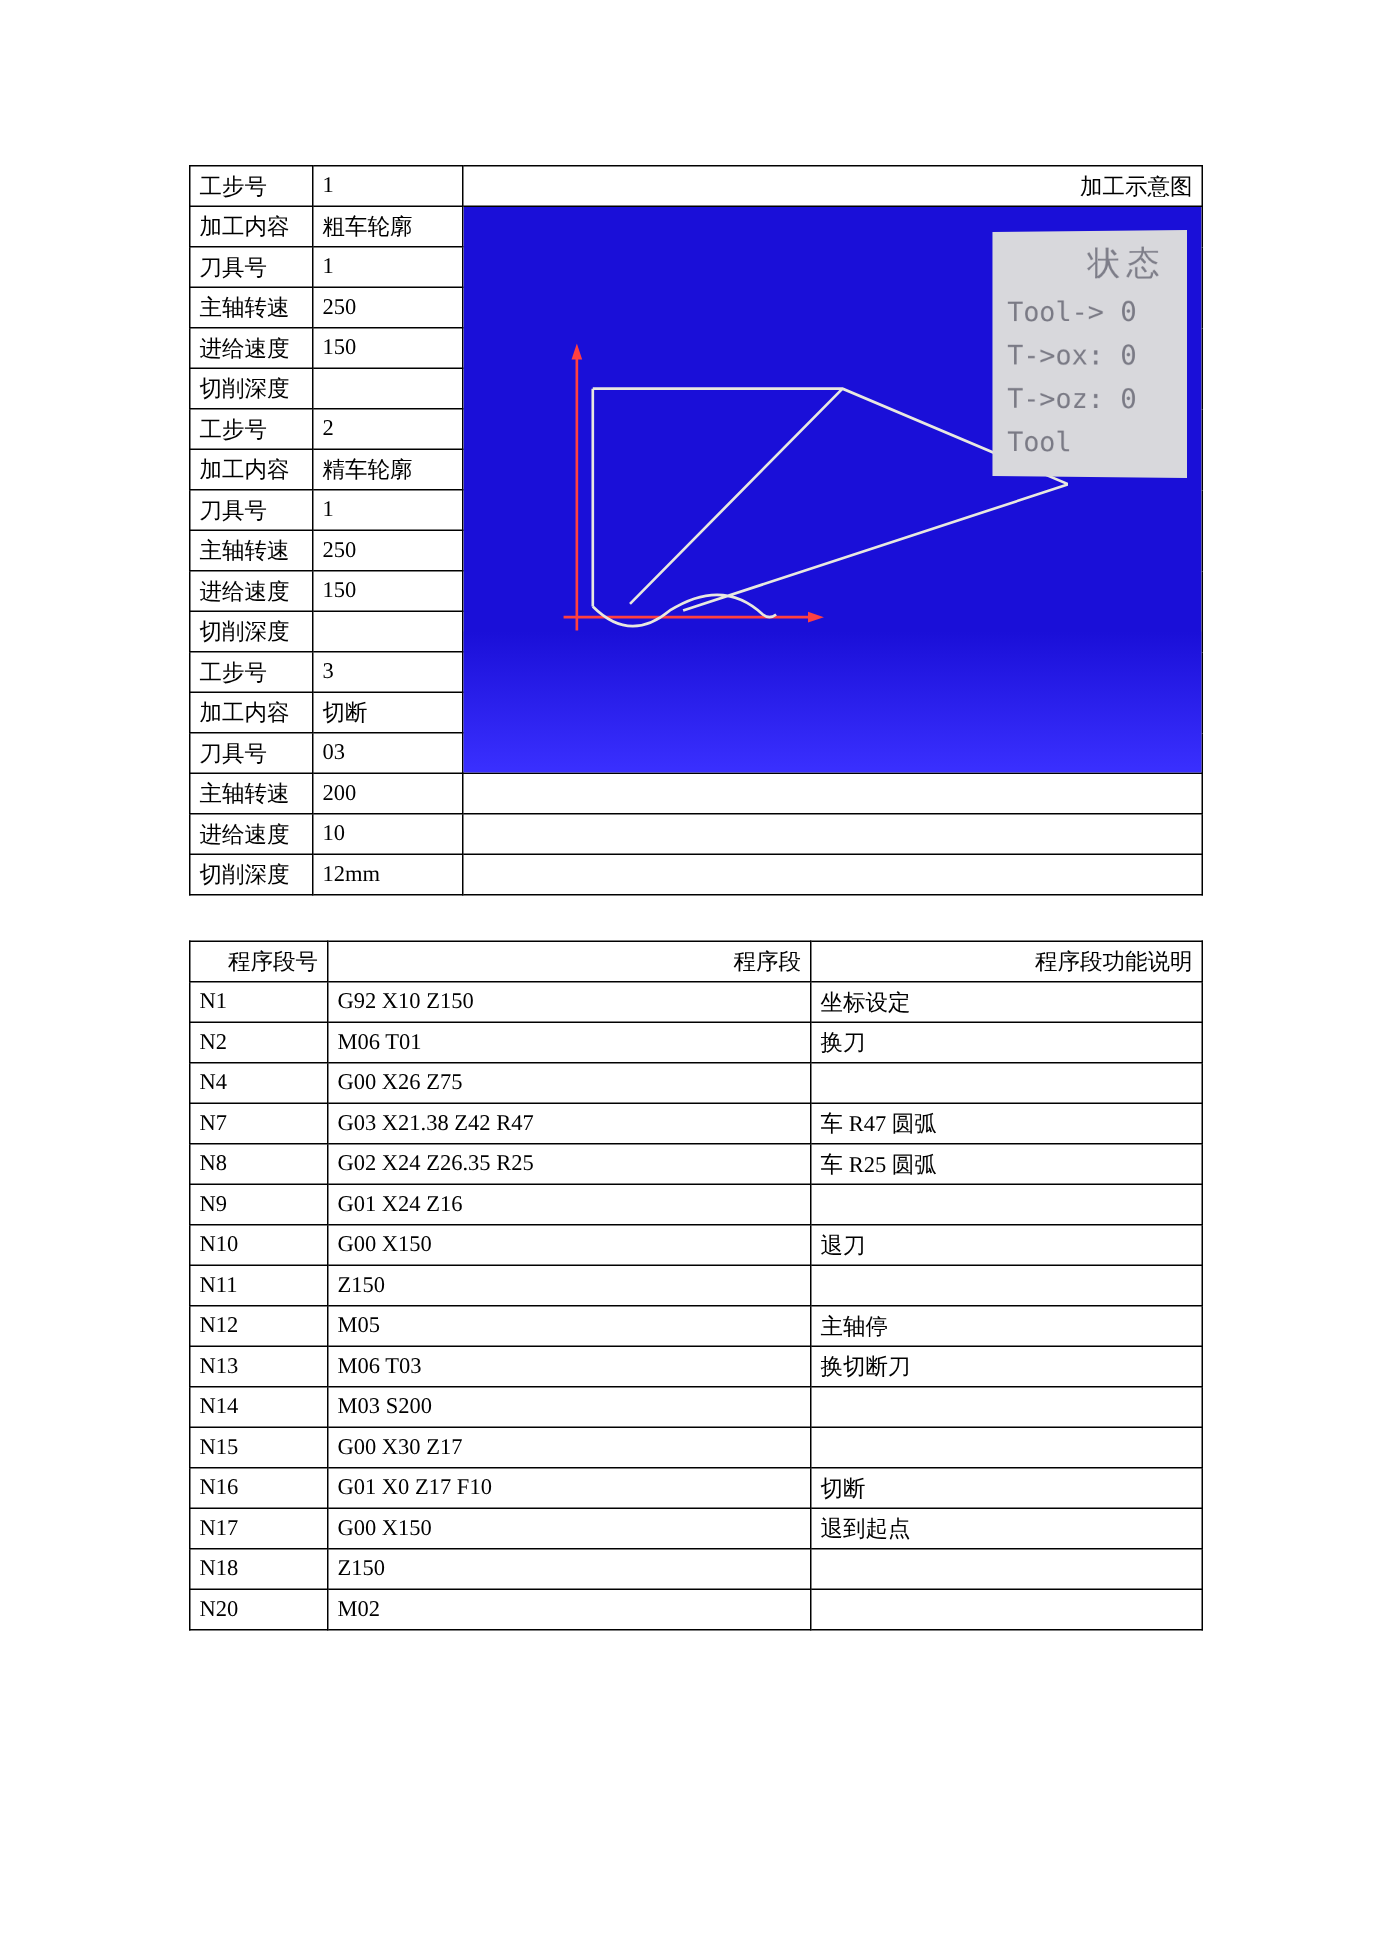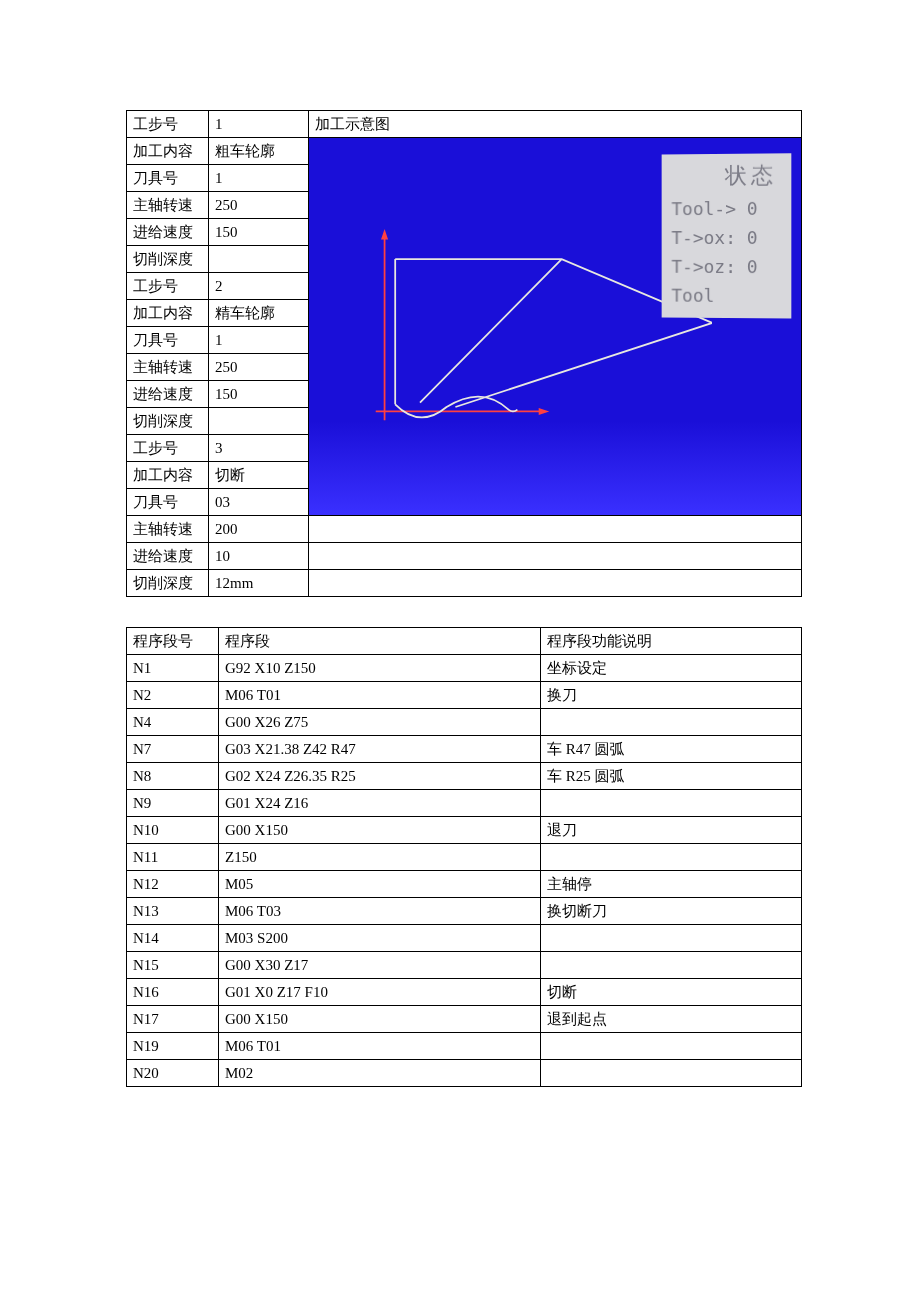--- a/index.html
+++ b/index.html
@@ -21,21 +21,21 @@
   }
   td, th {
     border: 1px solid #000;
     padding: 2px 6px;
     height: 22px;
     vertical-align: middle;
     text-align: left;
     font-weight: normal;
   }
   .hdr-center {
-    text-align: left;
+    text-align: right;
   }
   .top-table col.c1 { width: 82px; }
   .top-table col.c2 { width: 100px; }
   .top-table col.c3 { width: auto; }
   .diagram-cell {
     padding: 0;
     vertical-align: top;
     position: relative;
   }
   .diagram-wrap {
@@ -281,22 +281,22 @@
           <td>N16</td>
           <td>G01 X0 Z17 F10</td>
           <td>切断</td>
         </tr>
         <tr>
           <td>N17</td>
           <td>G00 X150</td>
           <td>退到起点</td>
         </tr>
         <tr>
-          <td>N19</td>
-          <td>M06 T01</td>
+          <td>N18</td>
+          <td>Z150</td>
           <td></td>
         </tr>
         <tr>
           <td>N20</td>
           <td>M02</td>
           <td></td>
         </tr>
       </tbody>
 </table>
 

